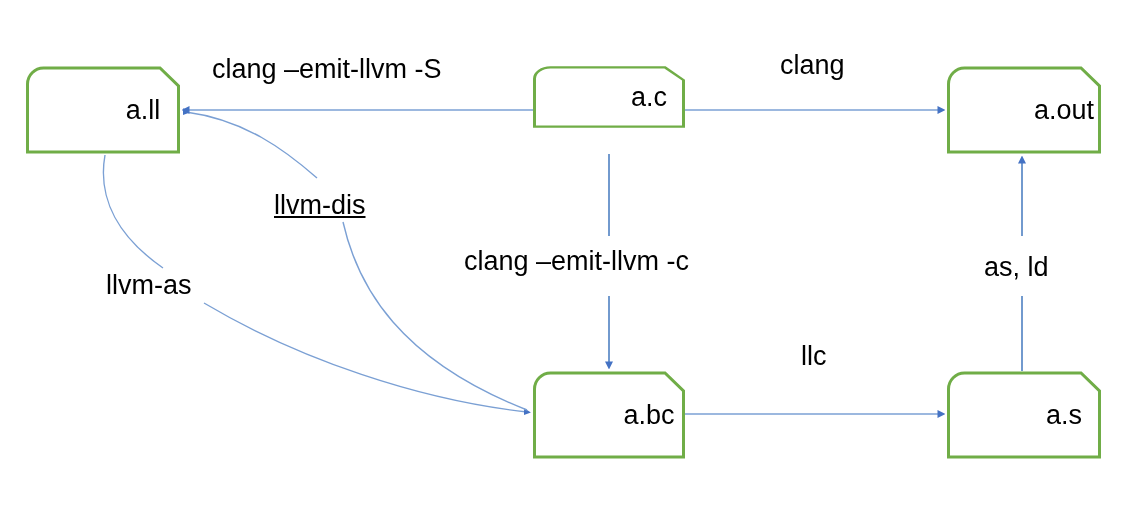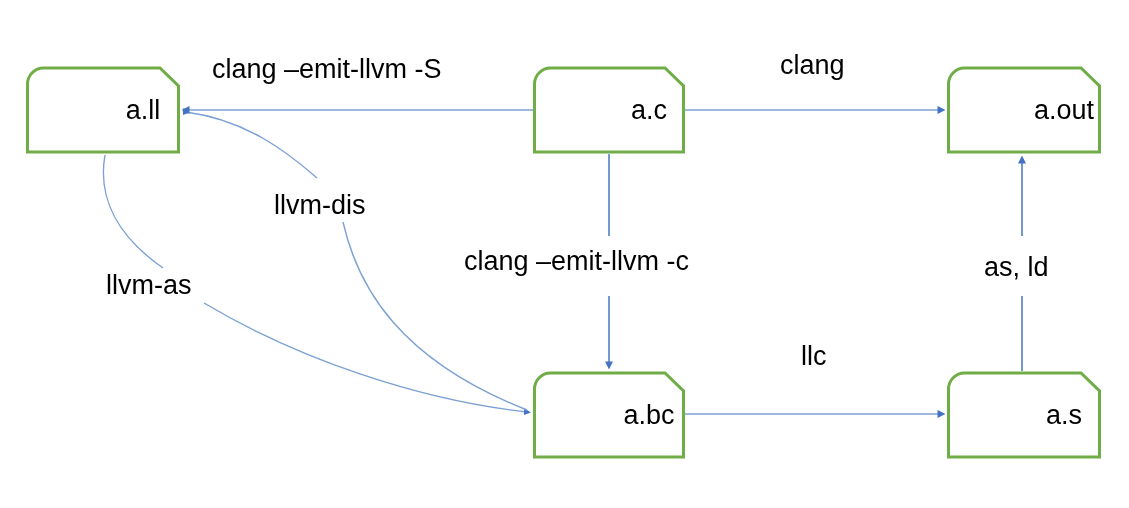--- a/index.html
+++ b/index.html
@@ -111,21 +111,21 @@
     </g>
   </svg>
 
   <div class="node" style="left:26px; top:66px; width:154px; height:88px;">
     <svg class="shape" viewBox="0 0 154 88" preserveAspectRatio="none" xmlns="http://www.w3.org/2000/svg">
       <path d="M 1.5,18 A 16,16 0 0 1 17.5,2 L 134,2 L 152.5,20 L 152.5,86 L 1.5,86 Z" fill="#FFFFFF" stroke="#70AD47" stroke-width="3"></path>
     </svg>
     <div class="node-label">a.ll</div>
   </div>
 
-  <div class="node" style="left:533px; top:66px; width:152px; height:88px;">
+  <div class="node" style="left:533px; top:66px; width:152px; height:62px;">
     <svg class="shape" viewBox="0 0 152 88" preserveAspectRatio="none" xmlns="http://www.w3.org/2000/svg">
       <path d="M 1.5,18 A 16,16 0 0 1 17.5,2 L 132,2 L 150.5,20 L 150.5,86 L 1.5,86 Z" fill="#FFFFFF" stroke="#70AD47" stroke-width="3"></path>
     </svg>
     <div class="node-label">a.c</div>
   </div>
 
   <div class="node" style="left:947px; top:66px; width:154px; height:88px;text-align:right;">
     <svg class="shape" viewBox="0 0 154 88" preserveAspectRatio="none" xmlns="http://www.w3.org/2000/svg">
       <path d="M 1.5,18 A 16,16 0 0 1 17.5,2 L 134,2 L 152.5,20 L 152.5,86 L 1.5,86 Z" fill="#FFFFFF" stroke="#70AD47" stroke-width="3"></path>
     </svg>
@@ -151,15 +151,15 @@
   <div class="edge-label" style="left:777px; top:52px;">clang</div>
 
   <div class="edge-label" style="left:461px; top:248px;text-align:right;">clang –emit-llvm -c</div>
 
   <div class="edge-label" style="left:798px; top:343px;">llc</div>
 
   <div class="edge-label" style="left:981px; top:254px;">as, ld</div>
 
   <div class="edge-label" style="left:103px; top:272px;">llvm-as</div>
 
-  <div class="edge-label" style="left:271px; top:192px;">llvm-dis</div>
+  <div class="edge-label" style="left:271px; top:192px;text-decoration:underline;">llvm-dis</div>
 
 </div>
 
 </body></html>

